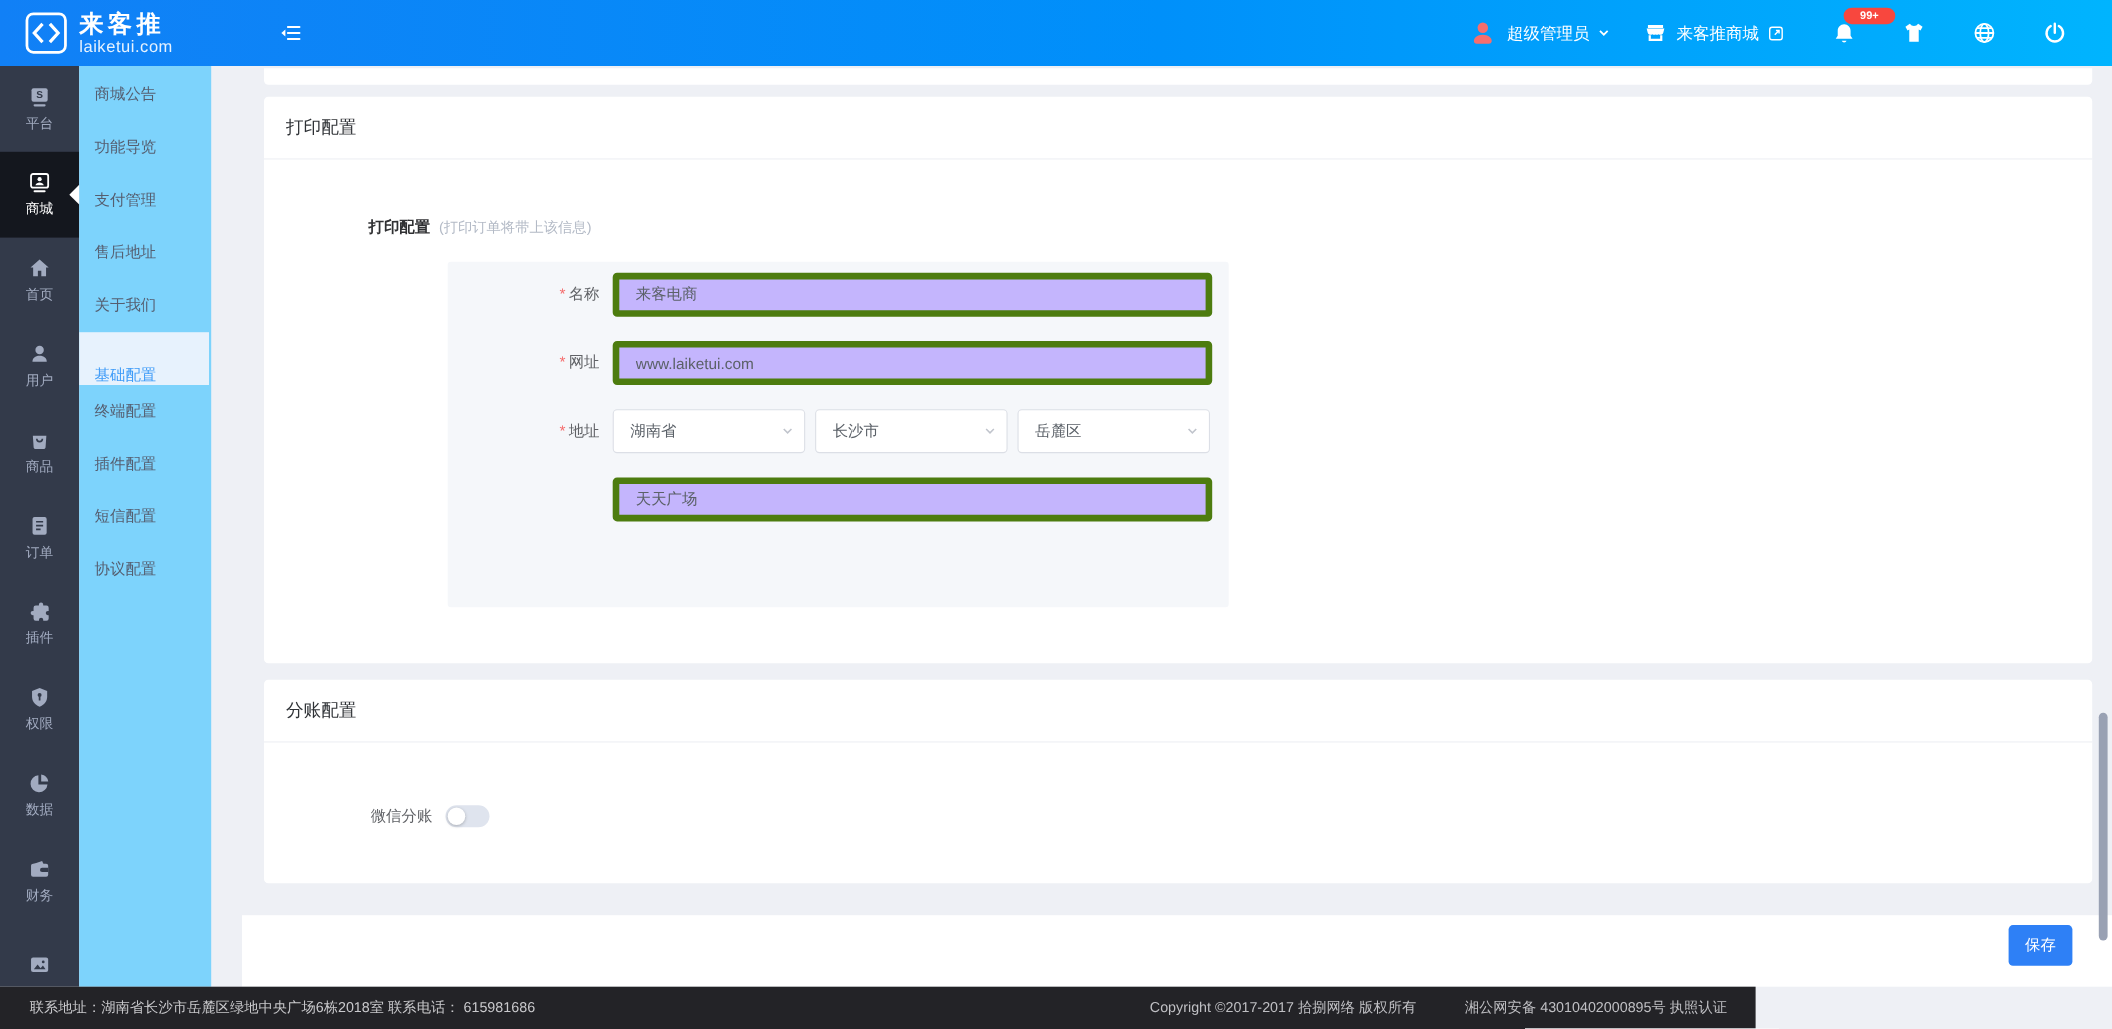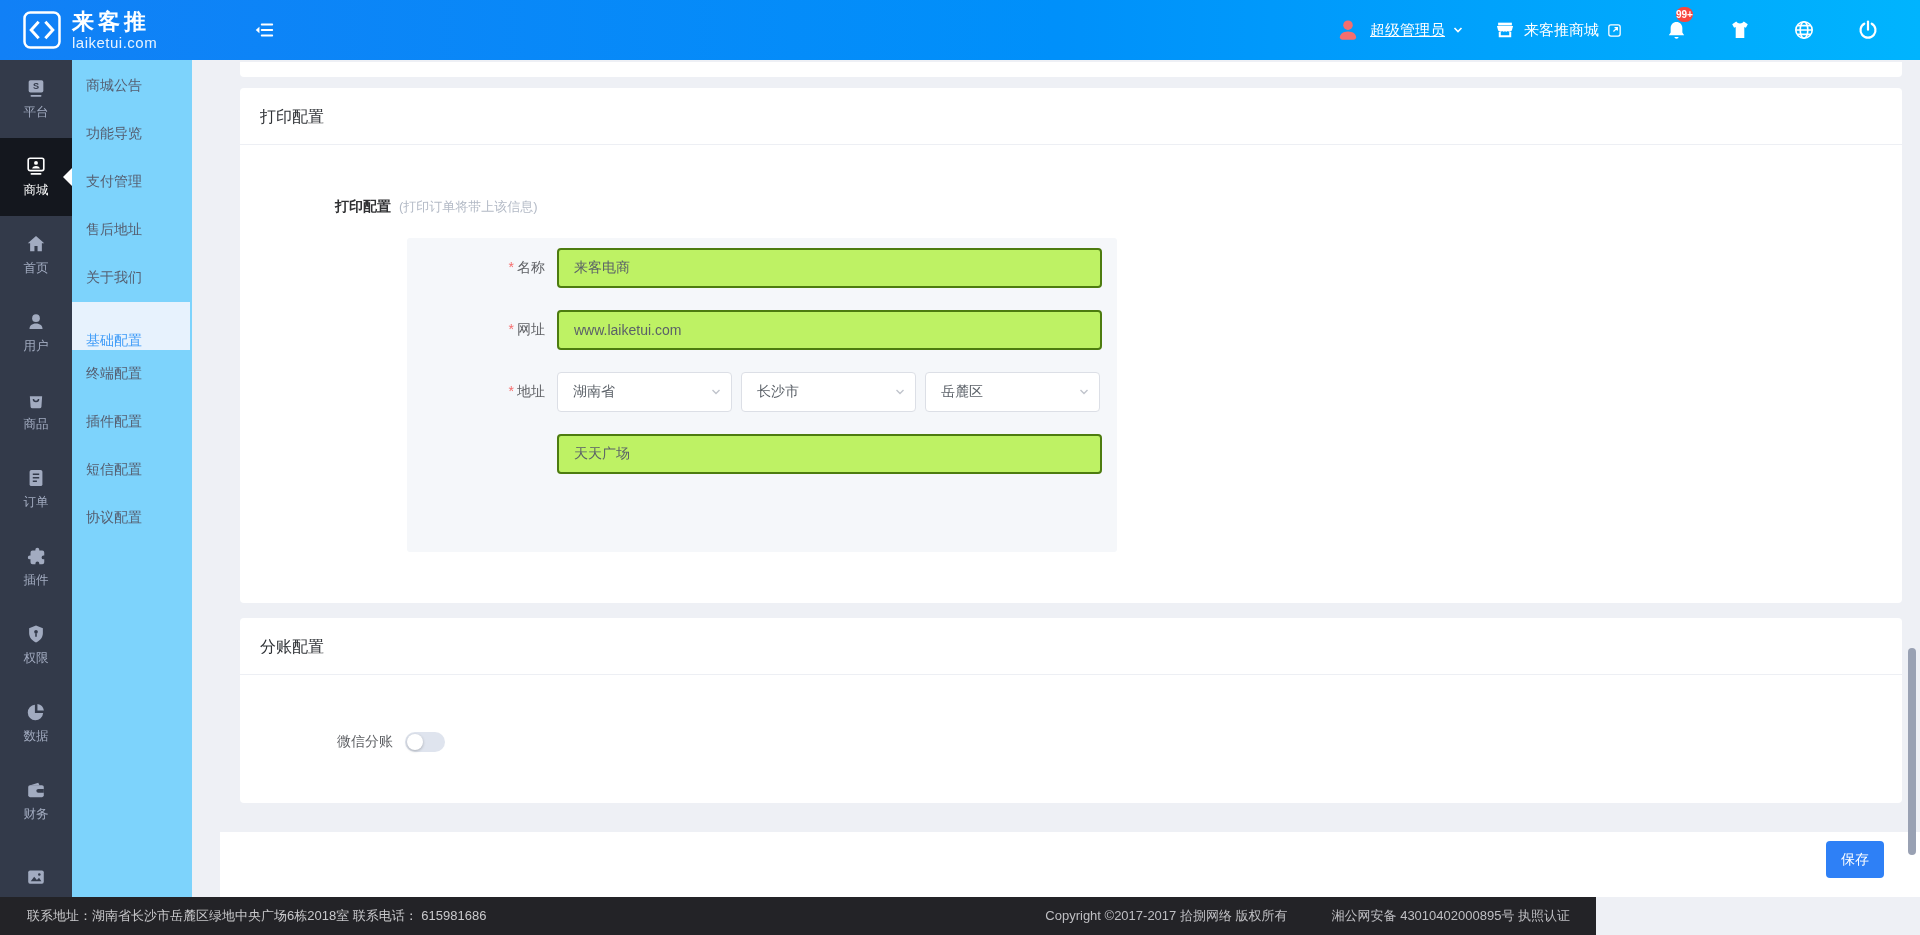--- a/index.html
+++ b/index.html
@@ -11,27 +11,27 @@
   .topbar { position:absolute; left:0; top:0; width:1920px; height:60px;
     background:linear-gradient(90deg,#1180f6 0%,#0090fa 55%,#00b4fe 100%);
     display:flex; align-items:center; z-index:30; }
   .brand { display:flex; align-items:center; margin-left:22px; }
   .brand-text { margin-left:10px; color:#fff; }
   .brand-name { font-size:22px; font-weight:bold; letter-spacing:4px; line-height:24px; }
   .brand-domain { font-size:15px; opacity:.9; letter-spacing:.5px; }
   .collapse-btn { margin-left:96px; cursor:pointer; display:flex; align-items:center; }
   .topbar-right { margin-left:auto; display:flex; align-items:center; height:100%; padding-right:40px; }
   .tb-item { display:flex; align-items:center; color:#fff; cursor:pointer; }
-  .tb-user { margin-right:30px;text-decoration:underline; }
+  .tb-user { margin-right:30px; }
   .tb-user .name { font-size:15px; margin:0 7px 0 9px; }
   .tb-shop { margin-right:42px; }
   .tb-shop .name { font-size:15px; margin:0 7px 0 8px; }
   .tb-bell { position:relative; margin-right:40px; }
   .badge { position:absolute; top:-12px; left:11px; background:#f8473e; color:#fff;
-    font-size:10px; font-weight:bold; line-height:15px; padding:0 0; border-radius:8px; }
+    font-size:10px; font-weight:bold; line-height:15px; padding:0 15px; border-radius:8px; }
   .tb-shirt { margin-right:40px; }
   .tb-globe { margin-right:40px; }
 
   
   .dark-sidebar { position:absolute; left:0; top:60px; width:72px; height:837px;
     background:#333a4a; overflow:hidden; z-index:20; }
   .ds-item { height:78px; display:flex; flex-direction:column; align-items:center;
     justify-content:center; color:#a2abc0; cursor:pointer; }
   .ds-item .lbl { font-size:12.5px; margin-top:5px; }
   .ds-item.active { background:#14171e; color:#fff; }
@@ -59,21 +59,21 @@
     color:#2f3236; border-bottom:1px solid #edeff4; }
   .form-label-row { display:flex; align-items:baseline; padding:53px 0 0 95px; }
   .form-label-strong { font-size:14px; font-weight:bold; color:#303133; }
   .form-hint { font-size:13px; color:#b3bac6; margin-left:8px; }
   .panel { position:absolute; left:167px; top:150px; width:710px; height:314px;
     background:#f5f7fa; border-radius:3px; padding-top:10px; }
   .frow { display:flex; align-items:center; margin-bottom:22px; }
   .flabel { width:150px; padding-right:12px; text-align:right; font-size:14px;
     color:#606266; white-space:nowrap; }
   .star { color:#f56c6c; margin-right:3px; }
-  .finput { width:545px; height:40px; background:#bef264; border:2px solid #4d7c0f;
+  .finput { width:545px; height:40px; background:#c4b5fd; border:6px solid #4d7c0f;
     border-radius:4px; font-size:14px; color:#5b6168; padding:0 15px;
     font-family:"Liberation Sans","DejaVu Sans",sans-serif; outline:none; }
   .sel-group { display:flex; width:545px; }
   .fselect { position:relative; width:175px; height:40px; background:#fff;
     border:1px solid #dcdfe6; border-radius:4px; margin-right:9px;
     display:flex; align-items:center; padding:0 28px 0 15px; font-size:14px;
     color:#5b6168; cursor:pointer; }
   .fselect:last-child { margin-right:0; }
   .sel-caret { position:absolute; right:9px; top:13px; }
 

